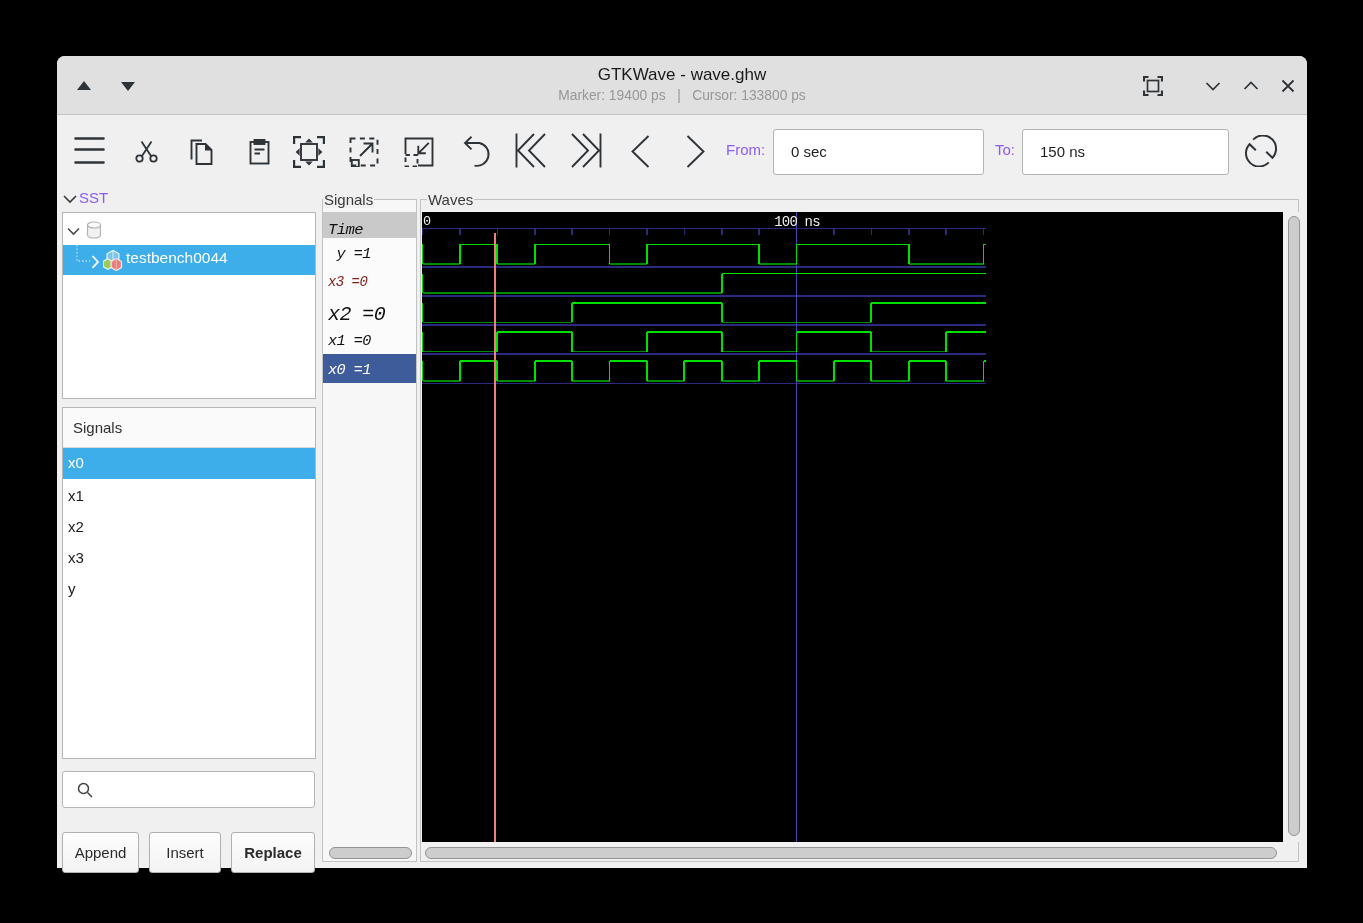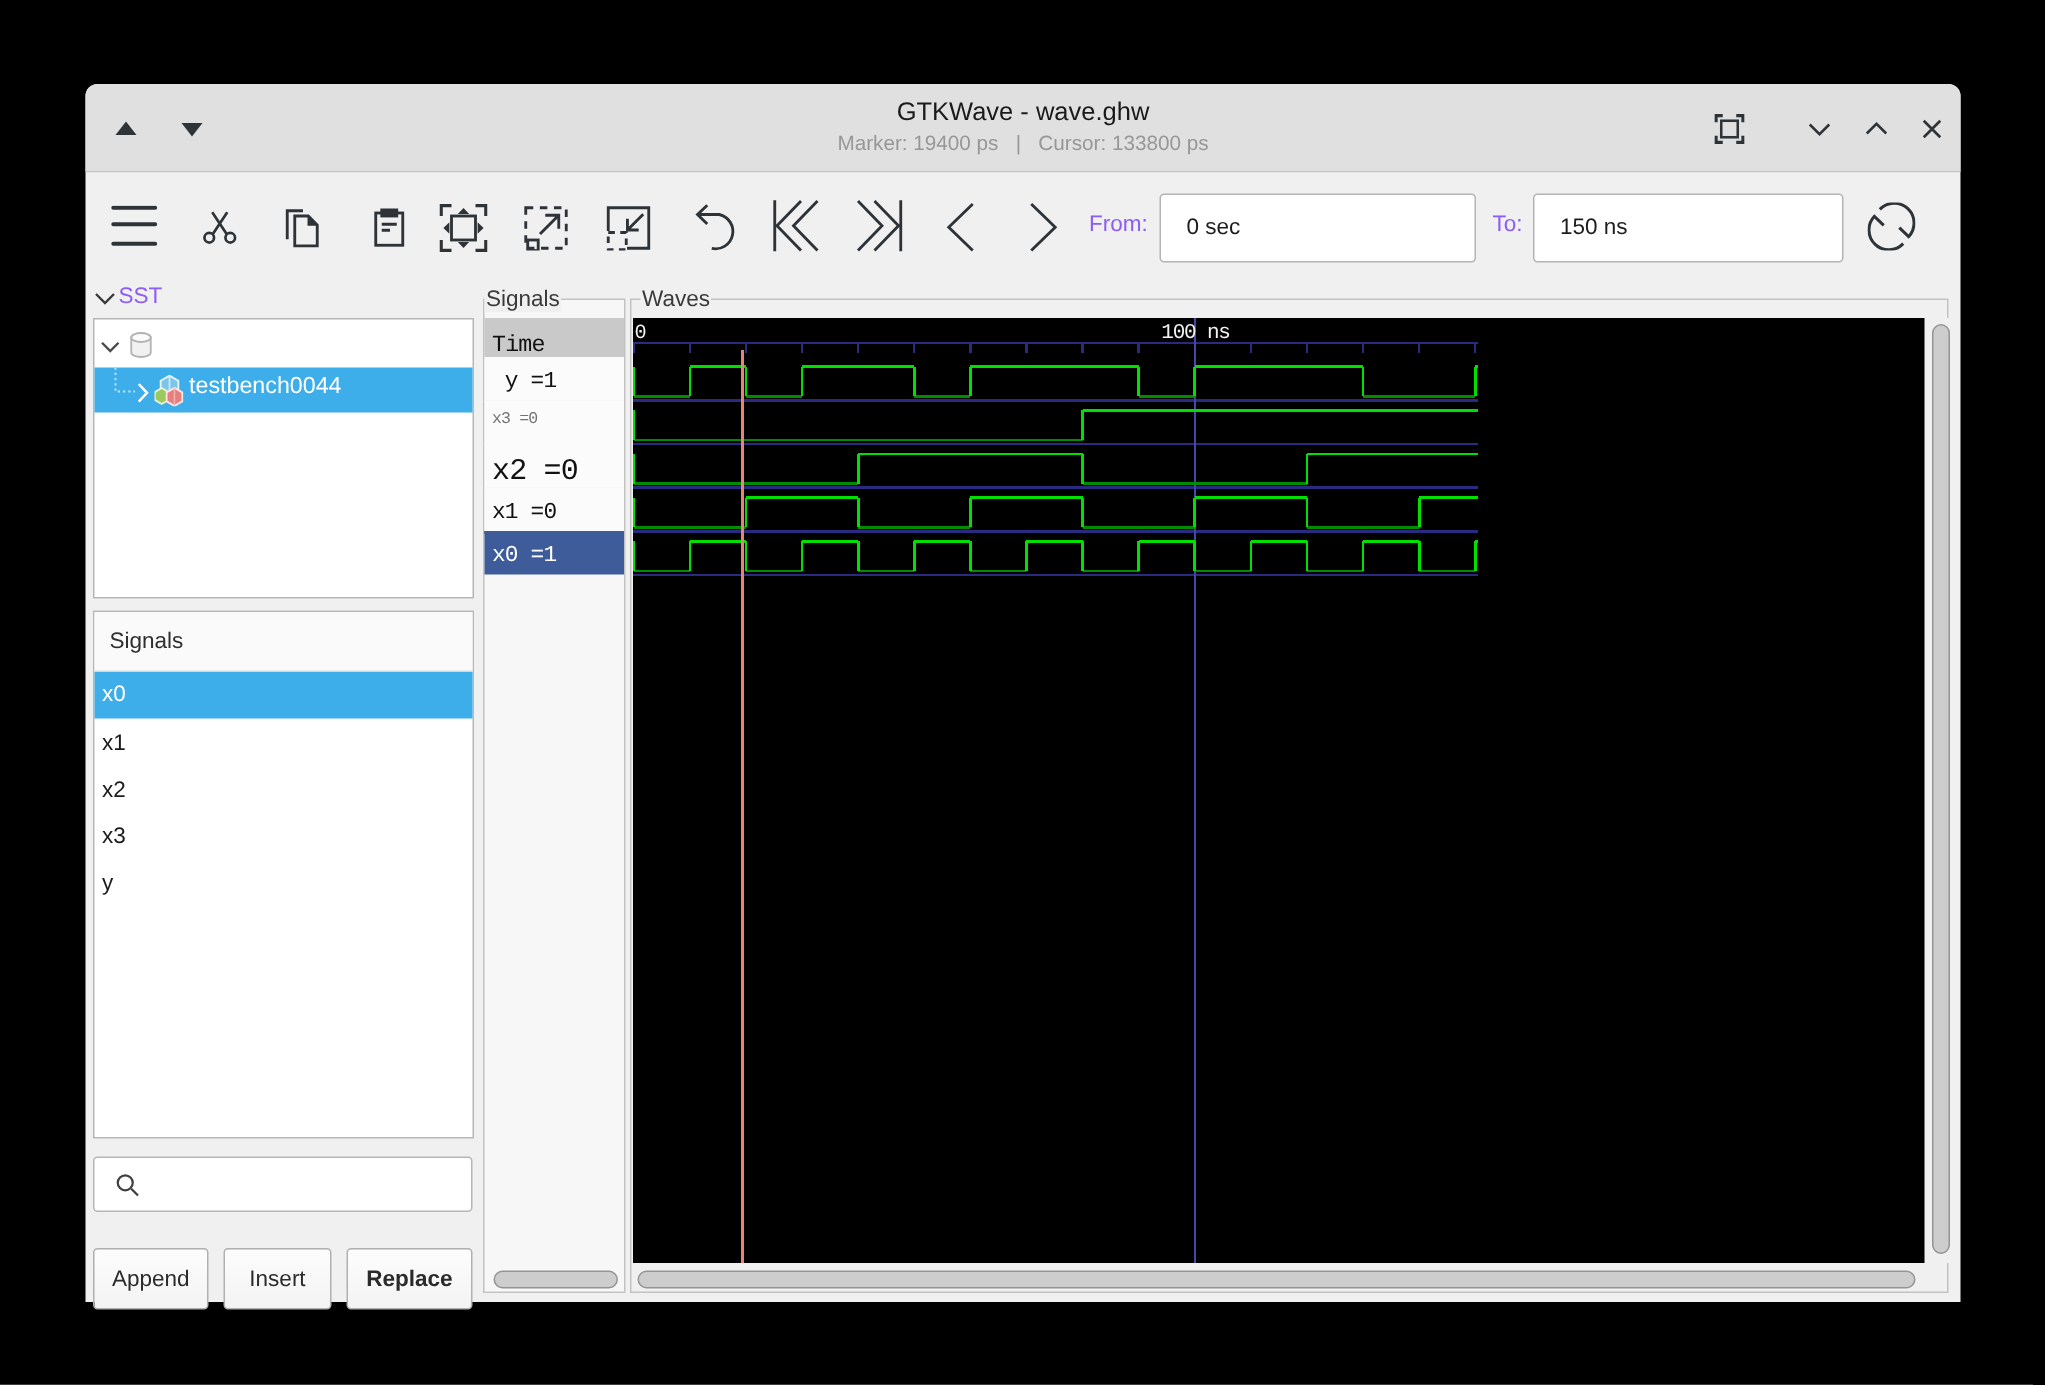--- a/index.html
+++ b/index.html
@@ -7,21 +7,21 @@
 #titlebar{position:absolute;left:0;top:0;width:1250px;height:58px;background:#e0e0e0;border-radius:8px 8px 0 0;border-bottom:1px solid #c3c3c3;}
 #title{position:absolute;left:0;top:9px;width:1250px;text-align:center;font-size:17px;color:#1a1a1a;}
 #subtitle{position:absolute;left:0;top:32px;width:1250px;text-align:center;font-size:13.8px;color:#979797;}
 .tri-up{position:absolute;width:0;height:0;border-left:7px solid transparent;border-right:7px solid transparent;border-bottom:9px solid #2e3338;}
 .tri-dn{position:absolute;width:0;height:0;border-left:7px solid transparent;border-right:7px solid transparent;border-top:9px solid #2e3338;}
 .ticon{position:absolute;top:20px;}
 .entry{position:absolute;background:#fff;border:1px solid #b4b4b4;border-radius:3px;font-size:15px;color:#1d1d1d;}
 .entry span{position:absolute;left:17px;top:13px;}
 .lbl{position:absolute;font-size:15px;color:#8b5cf6;}
 .frame-lbl{position:absolute;font-size:15px;color:#3a3a3a;background:#f0f0f1;z-index:3;padding:0 1px;}
-.mono{font-family:"Liberation Mono",monospace;letter-spacing:-0.55px;}
+.mono{font-family:"Liberation Mono",monospace;letter-spacing:-0.55px;font-style:italic;}
 .btn{position:absolute;background:linear-gradient(#fdfdfd,#f3f3f3);border:1px solid #b0b0b0;border-radius:3px;font-size:15px;color:#2b2b2b;text-align:center;margin-top:12px;}
 .sb-thumb{position:absolute;background:#cdcdcd;border:1px solid #949494;border-radius:6px;}
 </style></head><body>
 <div id="win">
 
 <div id="titlebar">
  <div class="tri-up" style="left:20px;top:25px;"></div>
  <div class="tri-dn" style="left:64px;top:26px;"></div>
  <div id="title">GTKWave - wave.ghw</div>
  <div id="subtitle">Marker: 19400 ps&nbsp;&nbsp; |&nbsp;&nbsp; Cursor: 133800 ps</div>
@@ -174,21 +174,21 @@
 <div class="btn" style="left:174px;top:764px;width:82px;height:39px;line-height:39px;font-weight:bold;">Replace</div>
 
 <div class="frame-lbl" style="left:266px;top:135px;">Signals</div>
 <div class="abs" style="left:265px;top:143px;width:93px;height:661px;border:1px solid #c2c2c2;background:#f7f7f7;">
   <div class="mono abs" style="left:0px;top:12px;width:93px;height:26px;background:#c9c9c9;font-size:15.5px;color:#111;">
         <div class="abs" style="left:5px;top:9px;">Time</div>
       </div>
   <div class="mono abs" style="left:0px;top:38px;width:93px;height:29px;background:#fbfbfb;border-bottom:1px solid #ececec;font-size:15.2px;color:#111;">
         <div class="abs" style="left:5px;top:7px;">&nbsp;y =1</div>
       </div>
-  <div class="mono abs" style="left:0px;top:67px;width:93px;height:29px;background:#fbfbfb;border-bottom:1px solid #ececec;font-size:11px;color:#737373;">
+  <div class="mono abs" style="left:0px;top:67px;width:93px;height:29px;background:#fbfbfb;border-bottom:1px solid #ececec;font-size:14px;color:#7f1d1d;">
         <div class="abs" style="left:5px;top:7px;">x3 =0</div>
       </div>
   <div class="mono abs" style="left:0px;top:96px;width:93px;height:29px;background:#fbfbfb;border-bottom:1px solid #ececec;font-size:20px;color:#111;">
         <div class="abs" style="left:5px;top:7px;">x2 =0</div>
       </div>
   <div class="mono abs" style="left:0px;top:125px;width:93px;height:29px;background:#fbfbfb;border-bottom:2px solid #0f172a;font-size:15.2px;color:#111;">
         <div class="abs" style="left:5px;top:7px;">x1 =0</div>
       </div>
   <div class="mono abs" style="left:0px;top:154px;width:93px;height:29px;background:#3e5c9a;font-size:15.2px;color:#fff;">
         <div class="abs" style="left:5px;top:7px;">x0 =1</div>

